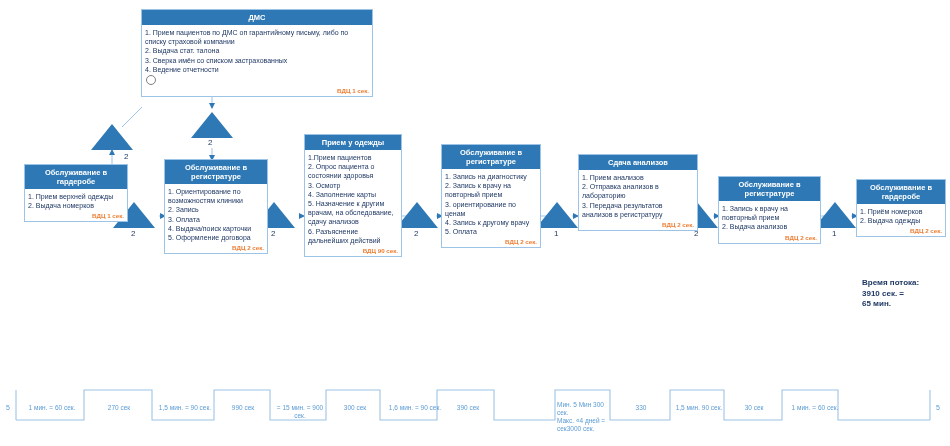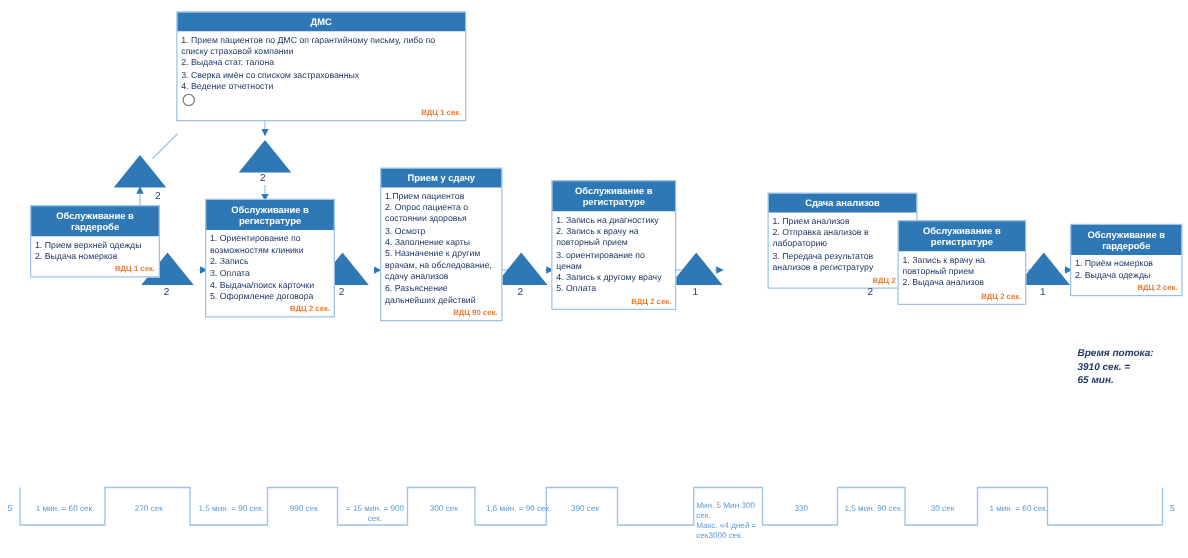--- a/index.html
+++ b/index.html
@@ -153,21 +153,21 @@
       <div>1. Ориентирование по возможностям клиники</div>
       <div>2. Запись</div>
       <div>3. Оплата</div>
       <div>4. Выдача/поиск карточки</div>
       <div>5. Оформление договора</div>
     </div>
     <div class="vdc">ВДЦ 2 сек.</div>
   </div>
 
   <div class="proc" style="left:304px;top:134px;width:98px;">
-    <div class="hdr">Приeм у сдачу</div>
+    <div class="hdr">Приeм у одежды</div>
     <div class="body">
       <div>1.Прием пациентов</div>
       <div>2. Опрос пациента о состоянии  здоровья</div>
       <div>3. Осмотр</div>
       <div>4. Заполнение карты</div>
       <div>5. Назначение к другим врачам, на обследование, сдачу анализов</div>
       <div>6. Разъяснение дальнейших действий</div>
     </div>
     <div class="vdc">ВДЦ 90 сек.</div>
   </div>
@@ -177,21 +177,21 @@
     <div class="body">
       <div>1. Запись на диагностику</div>
       <div>2. Запись к врачу на повторный прием</div>
       <div>3. ориентирование по ценам</div>
       <div>4. Запись к другому врачу</div>
       <div>5. Оплата</div>
     </div>
     <div class="vdc">ВДЦ 2 сек.</div>
   </div>
 
-  <div class="proc" style="left:578px;top:154px;width:120px;margin-left:36px;">
+  <div class="proc" style="left:578px;top:154px;width:120px;">
     <div class="hdr">Сдача анализов</div>
     <div class="body">
       <div>1. Прием анализов</div>
       <div>2. Отправка анализов в лабораторию</div>
       <div>3. Передача результатов анализов в регистратуру</div>
     </div>
     <div class="vdc">ВДЦ 2 сек.</div>
   </div>
 
   <div class="proc" style="left:718px;top:176px;width:103px;">
@@ -205,21 +205,21 @@
 
   <div class="proc" style="left:856px;top:179px;width:90px;">
     <div class="hdr">Обслуживание в гардеробе</div>
     <div class="body">
       <div>1. Приём номерков</div>
       <div>2. Выдача одежды</div>
     </div>
     <div class="vdc">ВДЦ 2 сек.</div>
   </div>
 
-  <div class="flow-note" style="left:862px;top:278px;font-style:italic;">Время потока:
+  <div class="flow-note" style="left:862px;top:278px;">Время потока:
 3910 сек. =
 65 мин.</div>
 
   <svg width="950" height="70" style="top:378px;">
     <path fill="none" stroke="#9dc3e6" stroke-width="1.1" d="M16,12 L16,42
          M16,42 L84,42  L84,12  L152,12  L152,42
          L214,42 L214,12 L270,12 L270,42
          L326,42 L326,12 L380,12 L380,42
          L437,42 L437,12 L494,12 L494,42
          L555,42 L555,12 L610,12 L610,42

